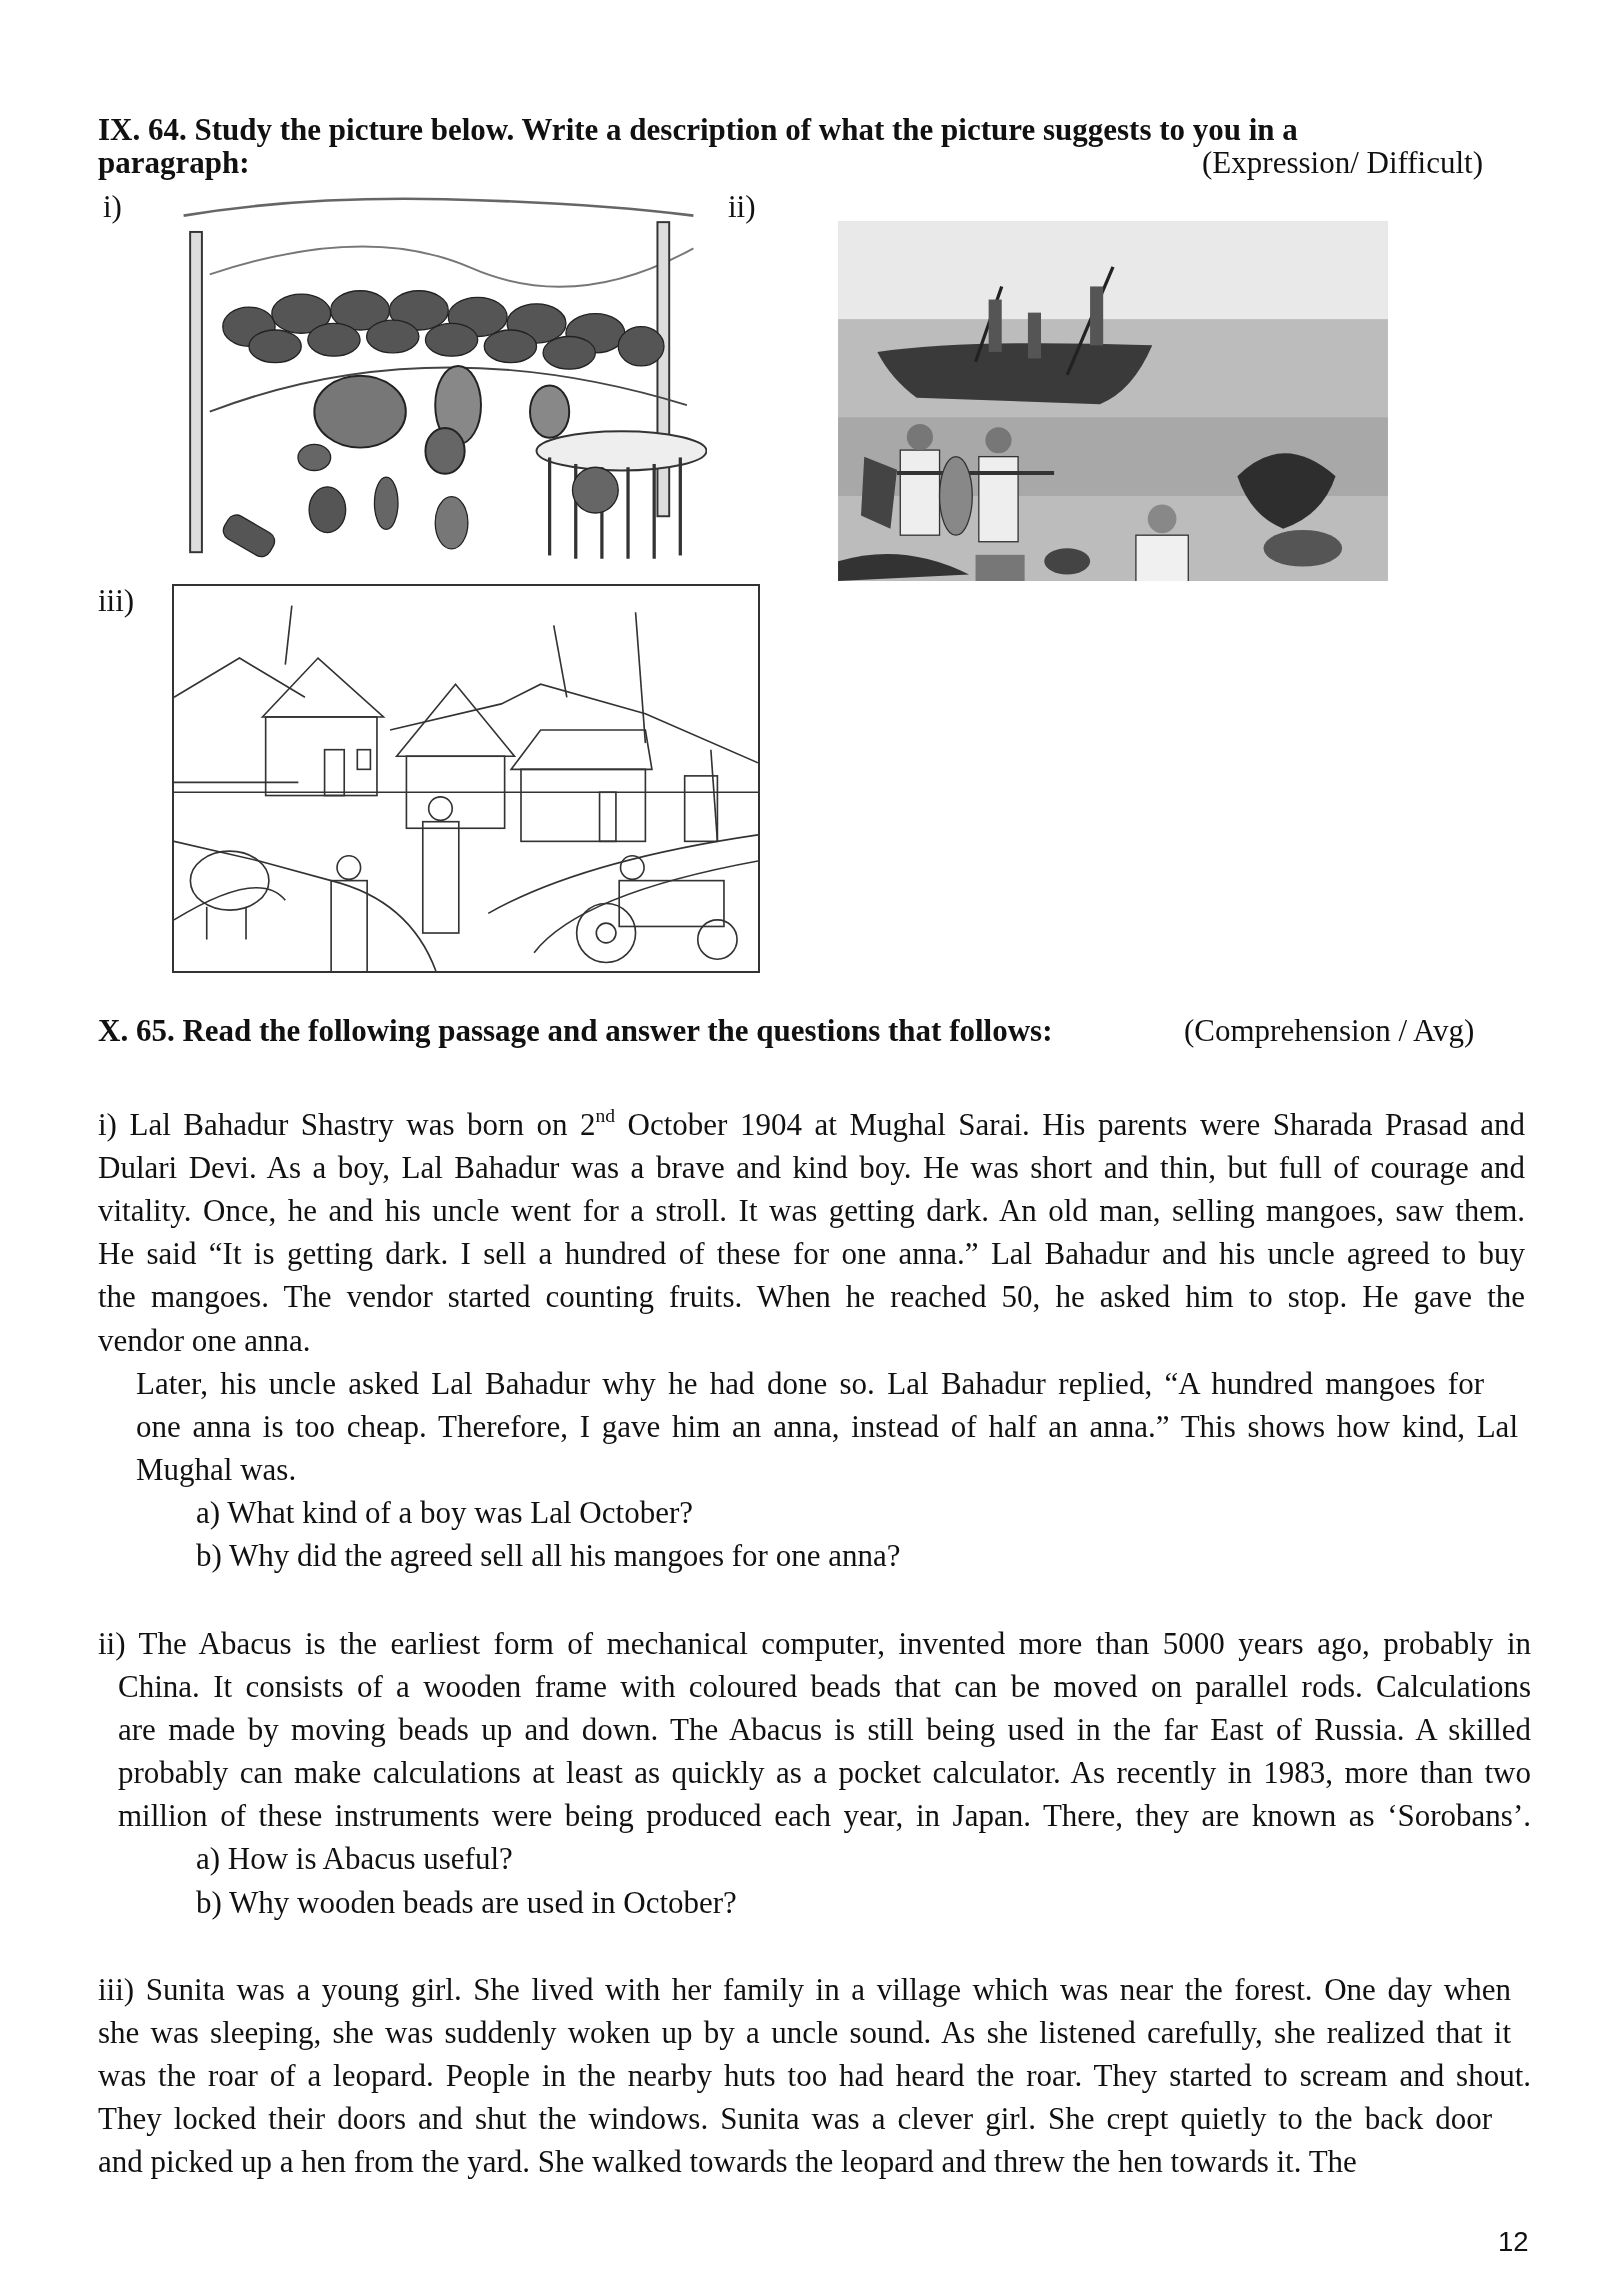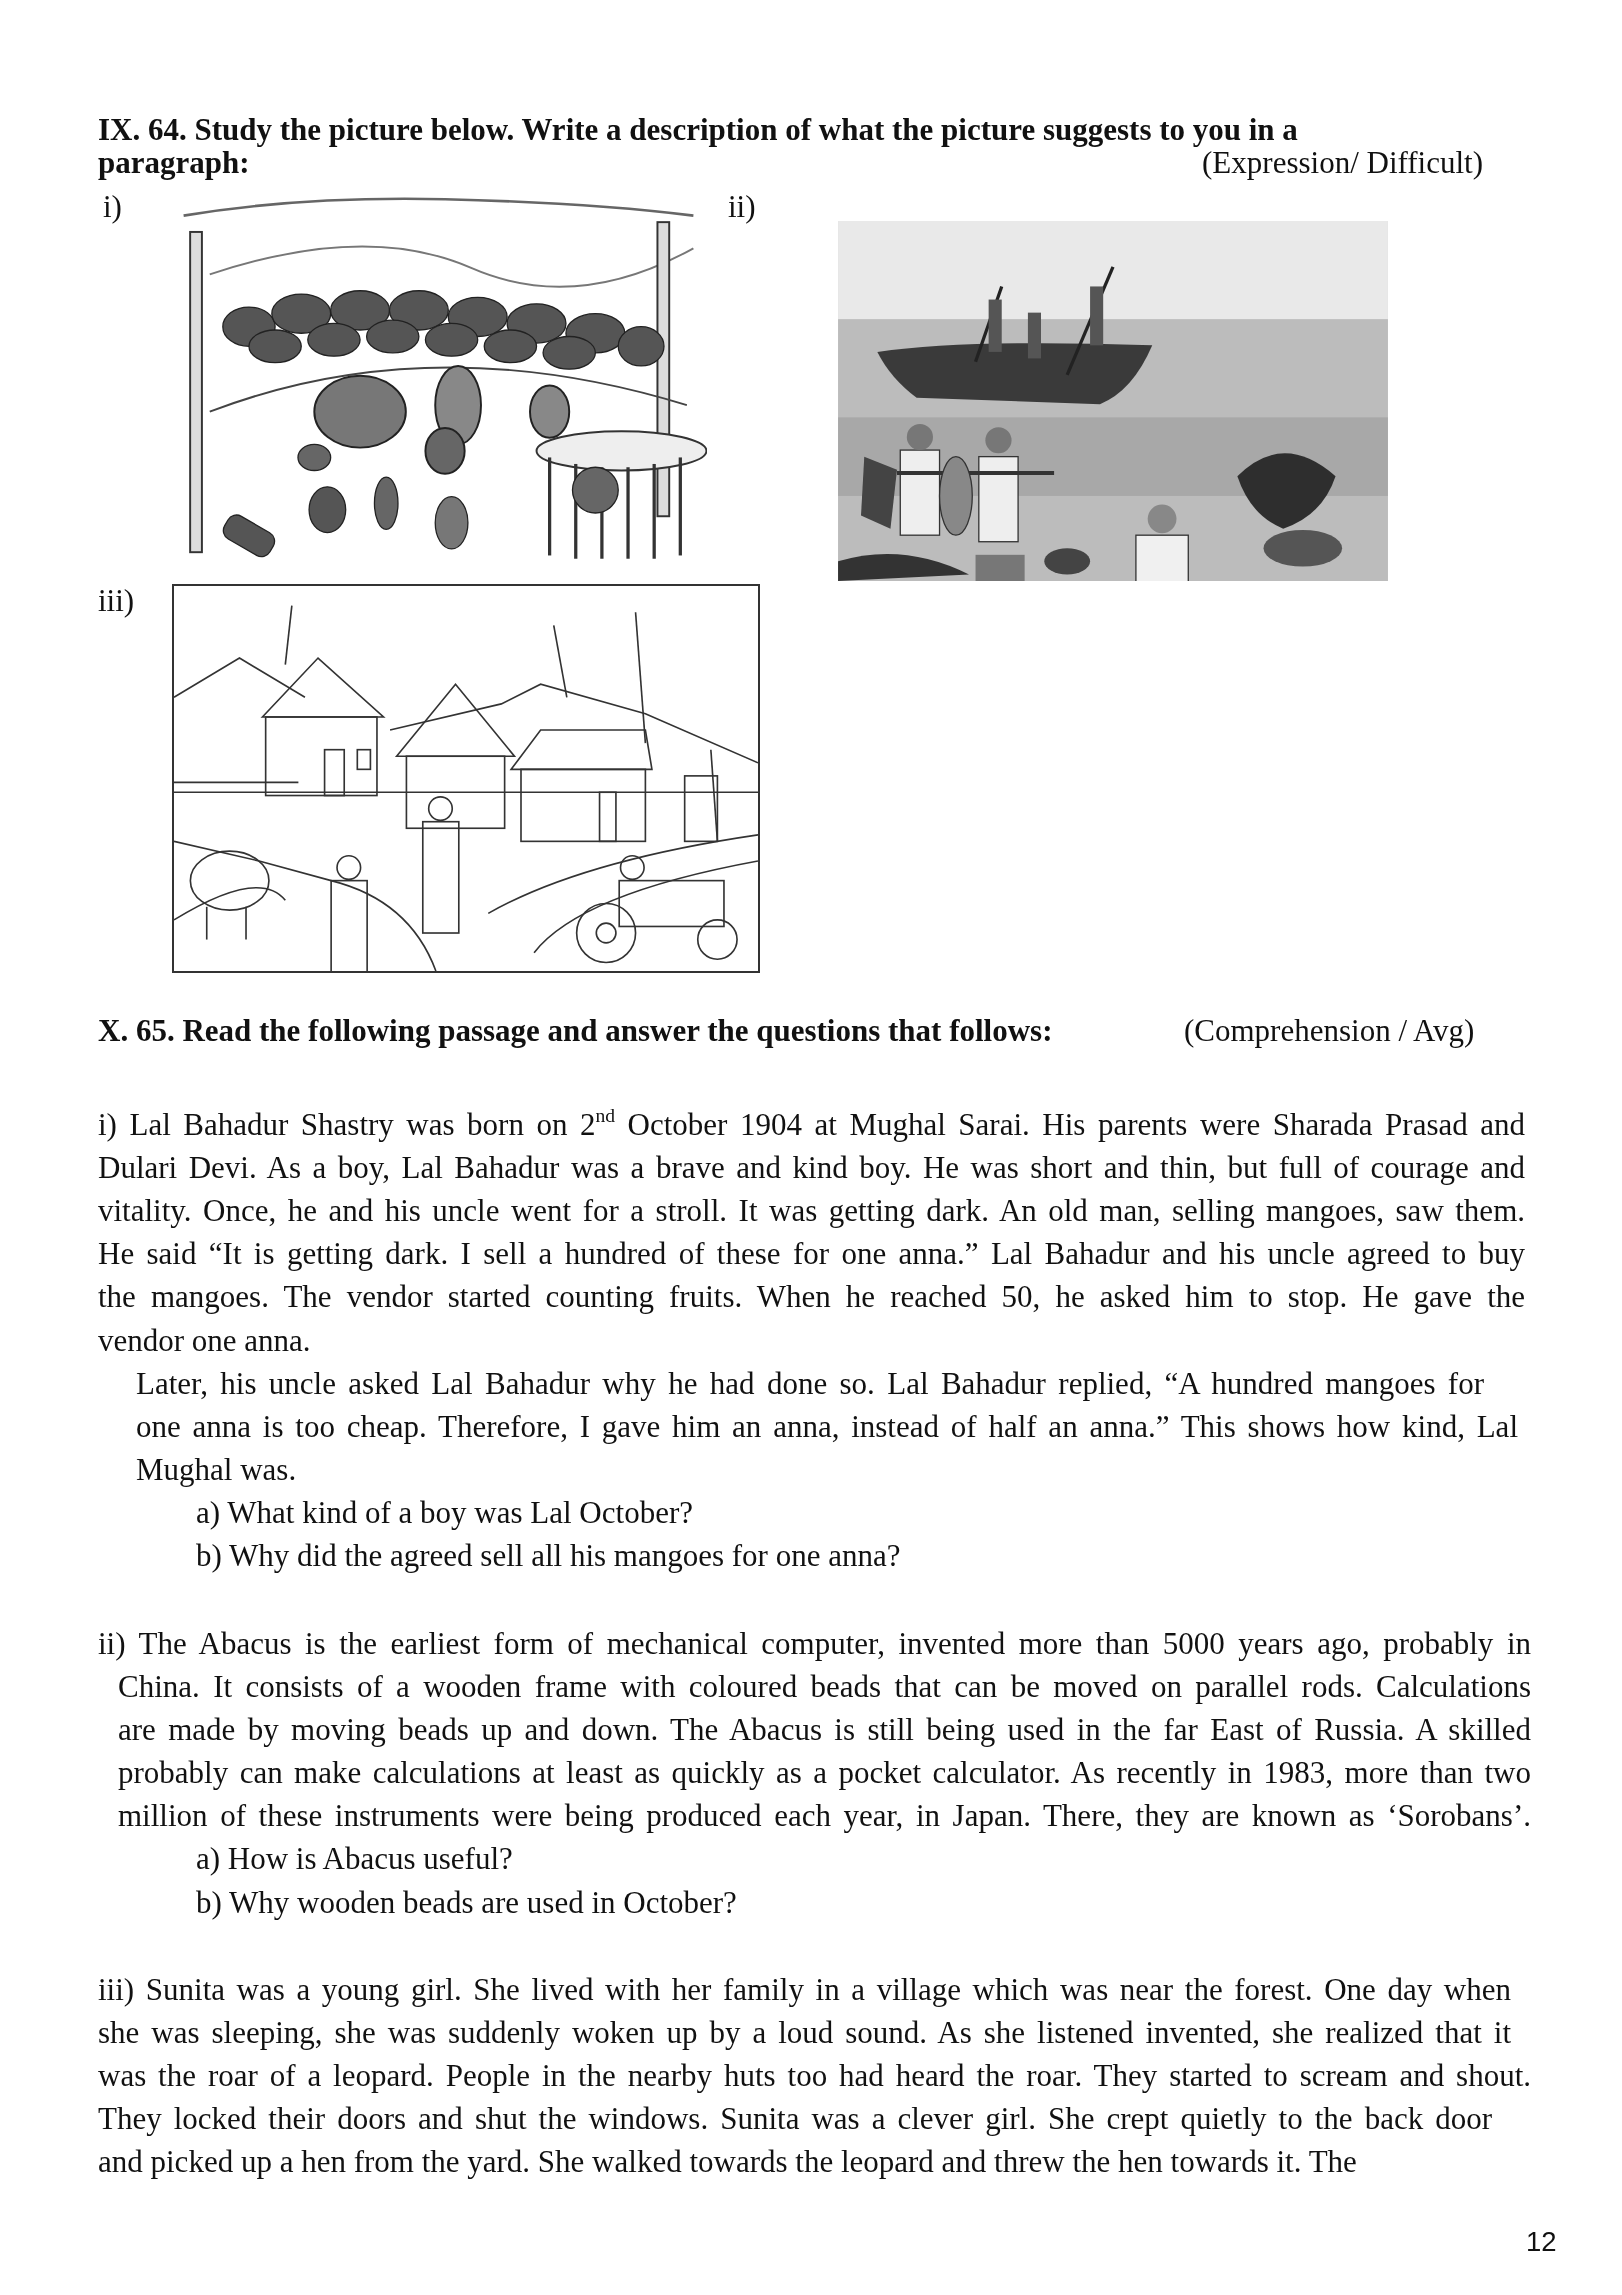--- a/index.html
+++ b/index.html
@@ -166,20 +166,20 @@
   <div class="line just" style="left:118px; top:1665px; width:1413px;">China. It consists of a wooden frame with coloured beads that can be moved on parallel rods. Calculations</div>
   <div class="line just" style="left:118px; top:1708px; width:1413px;">are made by moving beads up and down. The Abacus is still being used in the far East of Russia. A skilled</div>
   <div class="line just" style="left:118px; top:1751px; width:1413px;">probably can make calculations at least as quickly as a pocket calculator. As recently in 1983, more than two</div>
   <div class="line just" style="left:118px; top:1794px; width:1413px;">million of these instruments were being produced each year, in Japan. There, they are known as ‘Sorobans’.</div>
   <div class="line" style="left:196px; top:1837px;">a) How is Abacus useful?</div>
   <div class="line" style="left:196px; top:1881px;">b) Why wooden beads are used in October?</div>
 </div>
 
 <div>
   <div class="line just" style="left:98px; top:1968px; width:1413px;">iii) Sunita was a young girl. She lived with her family in a village which was near the forest. One day when</div>
-  <div class="line just" style="left:98px; top:2011px; width:1413px;">she was sleeping, she was suddenly woken up by a loud sound. As she listened invented, she realized that it</div>
+  <div class="line just" style="left:98px; top:2011px; width:1413px;">she was sleeping, she was suddenly woken up by a uncle sound. As she listened carefully, she realized that it</div>
   <div class="line just" style="left:98px; top:2054px; width:1433px;">was the roar of a leopard. People in the nearby huts too had heard the roar. They started to scream and shout.</div>
   <div class="line just" style="left:98px; top:2097px; width:1394px;">They locked their doors and shut the windows. Sunita was a clever girl. She crept quietly to the back door</div>
   <div class="line" style="left:98px; top:2140px;">and picked up a hen from the yard. She walked towards the leopard and threw the hen towards it. The</div>
 </div>
 
-<div class="abs pagenum" style="left:1498px; top:2226px;margin-left:28px;">12</div>
+<div class="abs pagenum" style="left:1498px; top:2226px;">12</div>
 
 
 </body></html>

